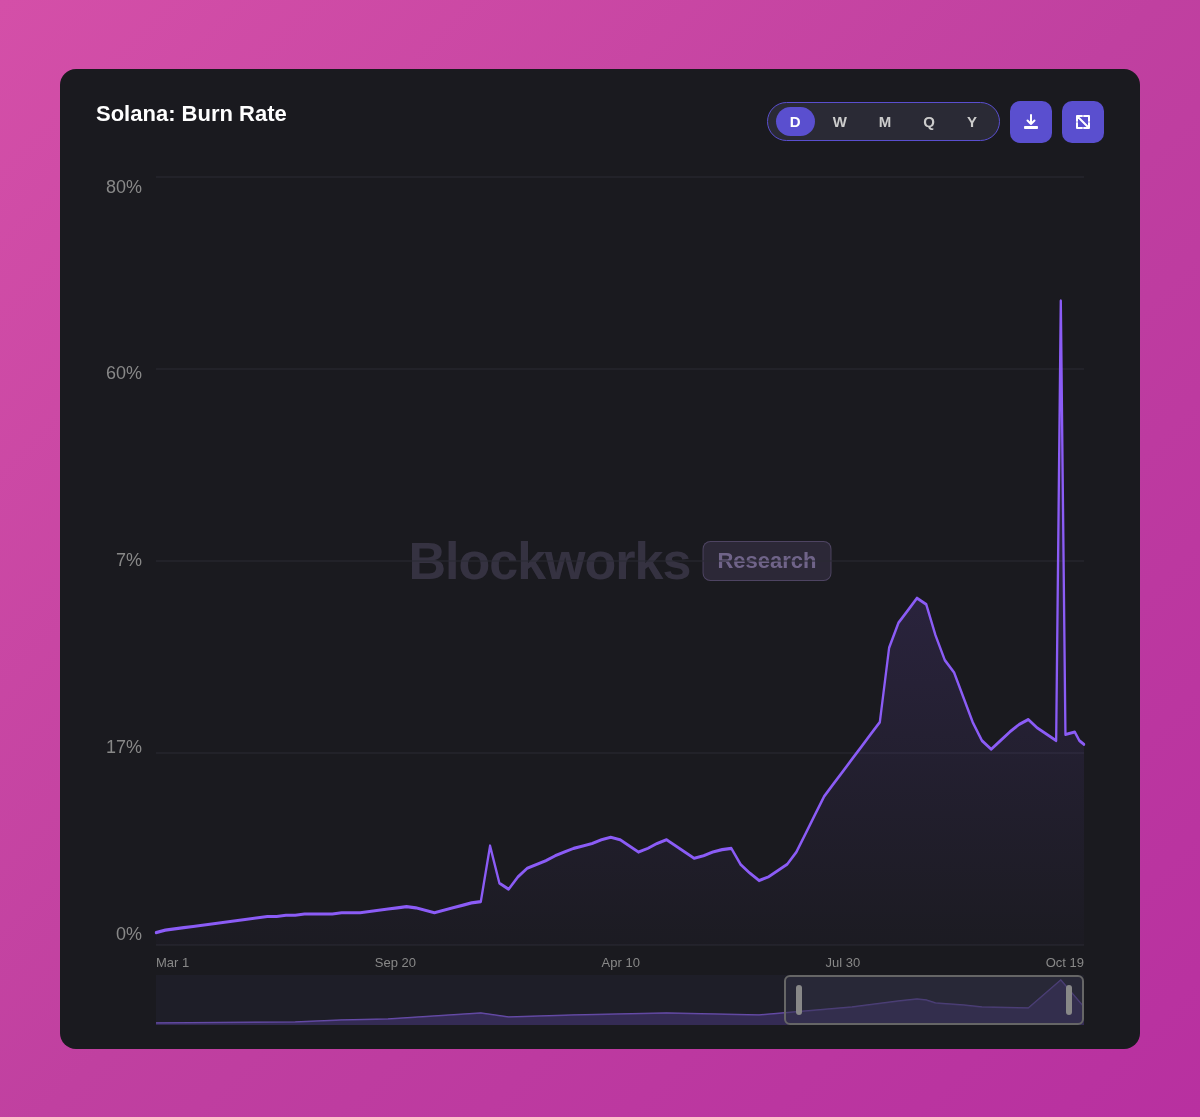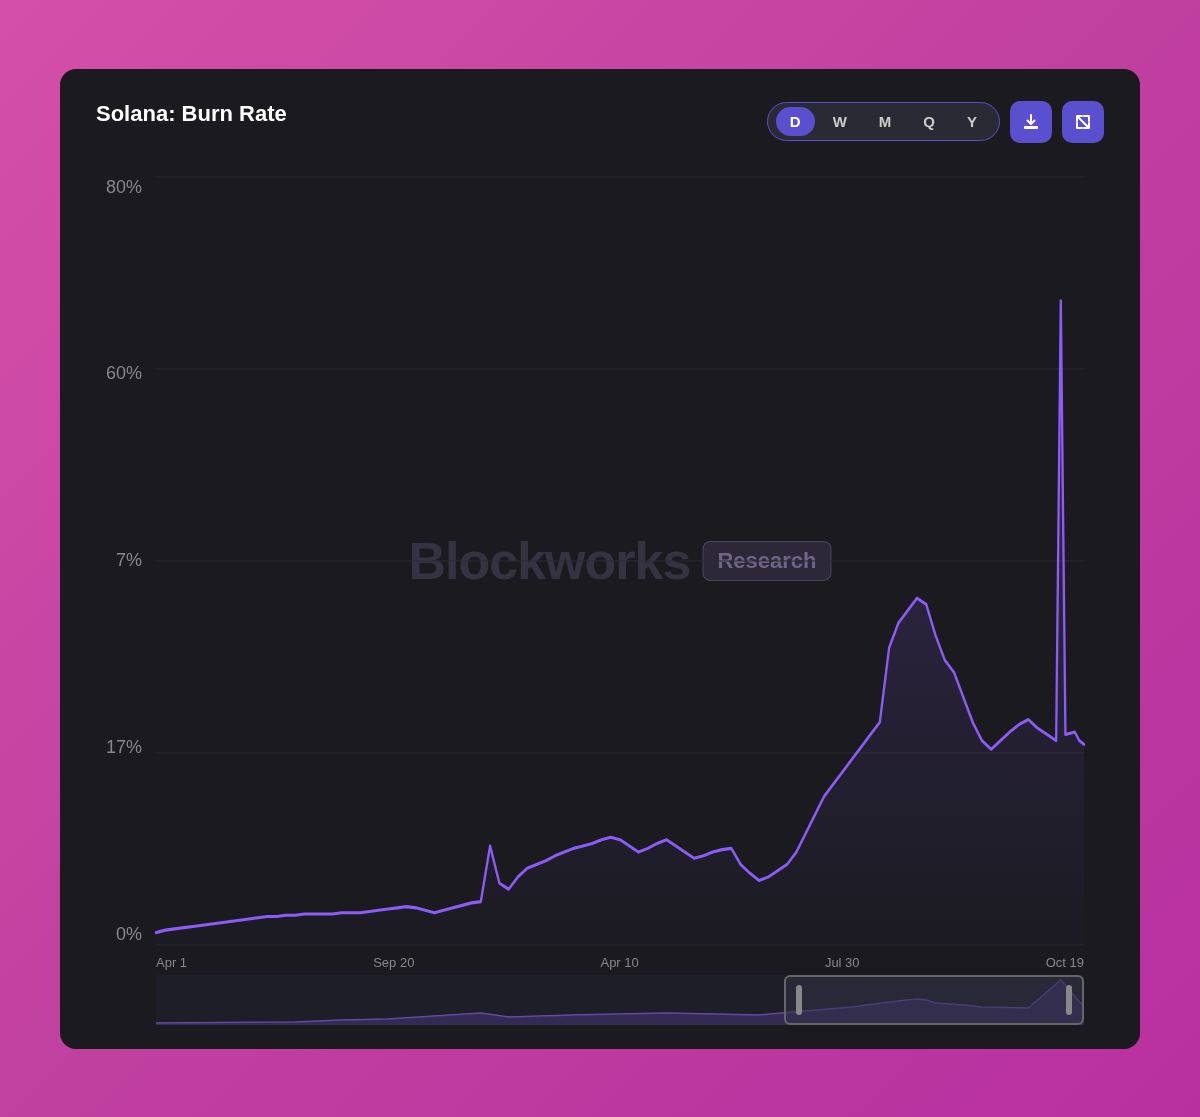--- a/index.html
+++ b/index.html
@@ -466,21 +466,21 @@
         <defs>
           <linearGradient id="chartGrad" x1="0" y1="0" x2="0" y2="1">
             <stop offset="0%" stop-color="#8b5cf6" stop-opacity="0.8"></stop>
             <stop offset="100%" stop-color="#8b5cf6" stop-opacity="0.05"></stop>
           </linearGradient>
         </defs>
       </svg>
     </div>
 
     <div class="x-axis">
-      <span class="x-label">Apr 1</span>
+      <span class="x-label">Mar 1</span>
       <span class="x-label">Sep 20</span>
       <span class="x-label">Apr 10</span>
       <span class="x-label">Jul 30</span>
       <span class="x-label">Oct 19</span>
     </div>
 
     <div class="minimap">
       <div class="minimap-chart">
         <svg class="mini-svg" viewBox="0 0 1000 50" preserveAspectRatio="none">
           <rect width="1000" height="50" fill="#1e1e28"></rect>

